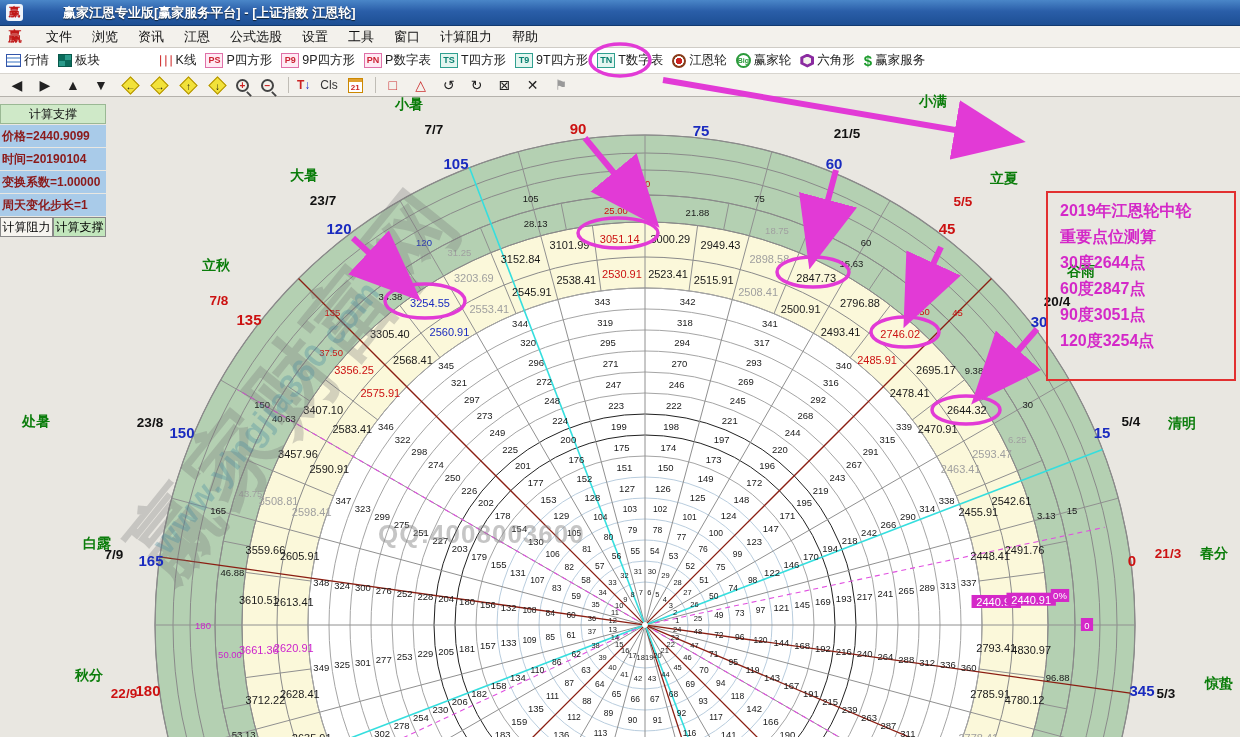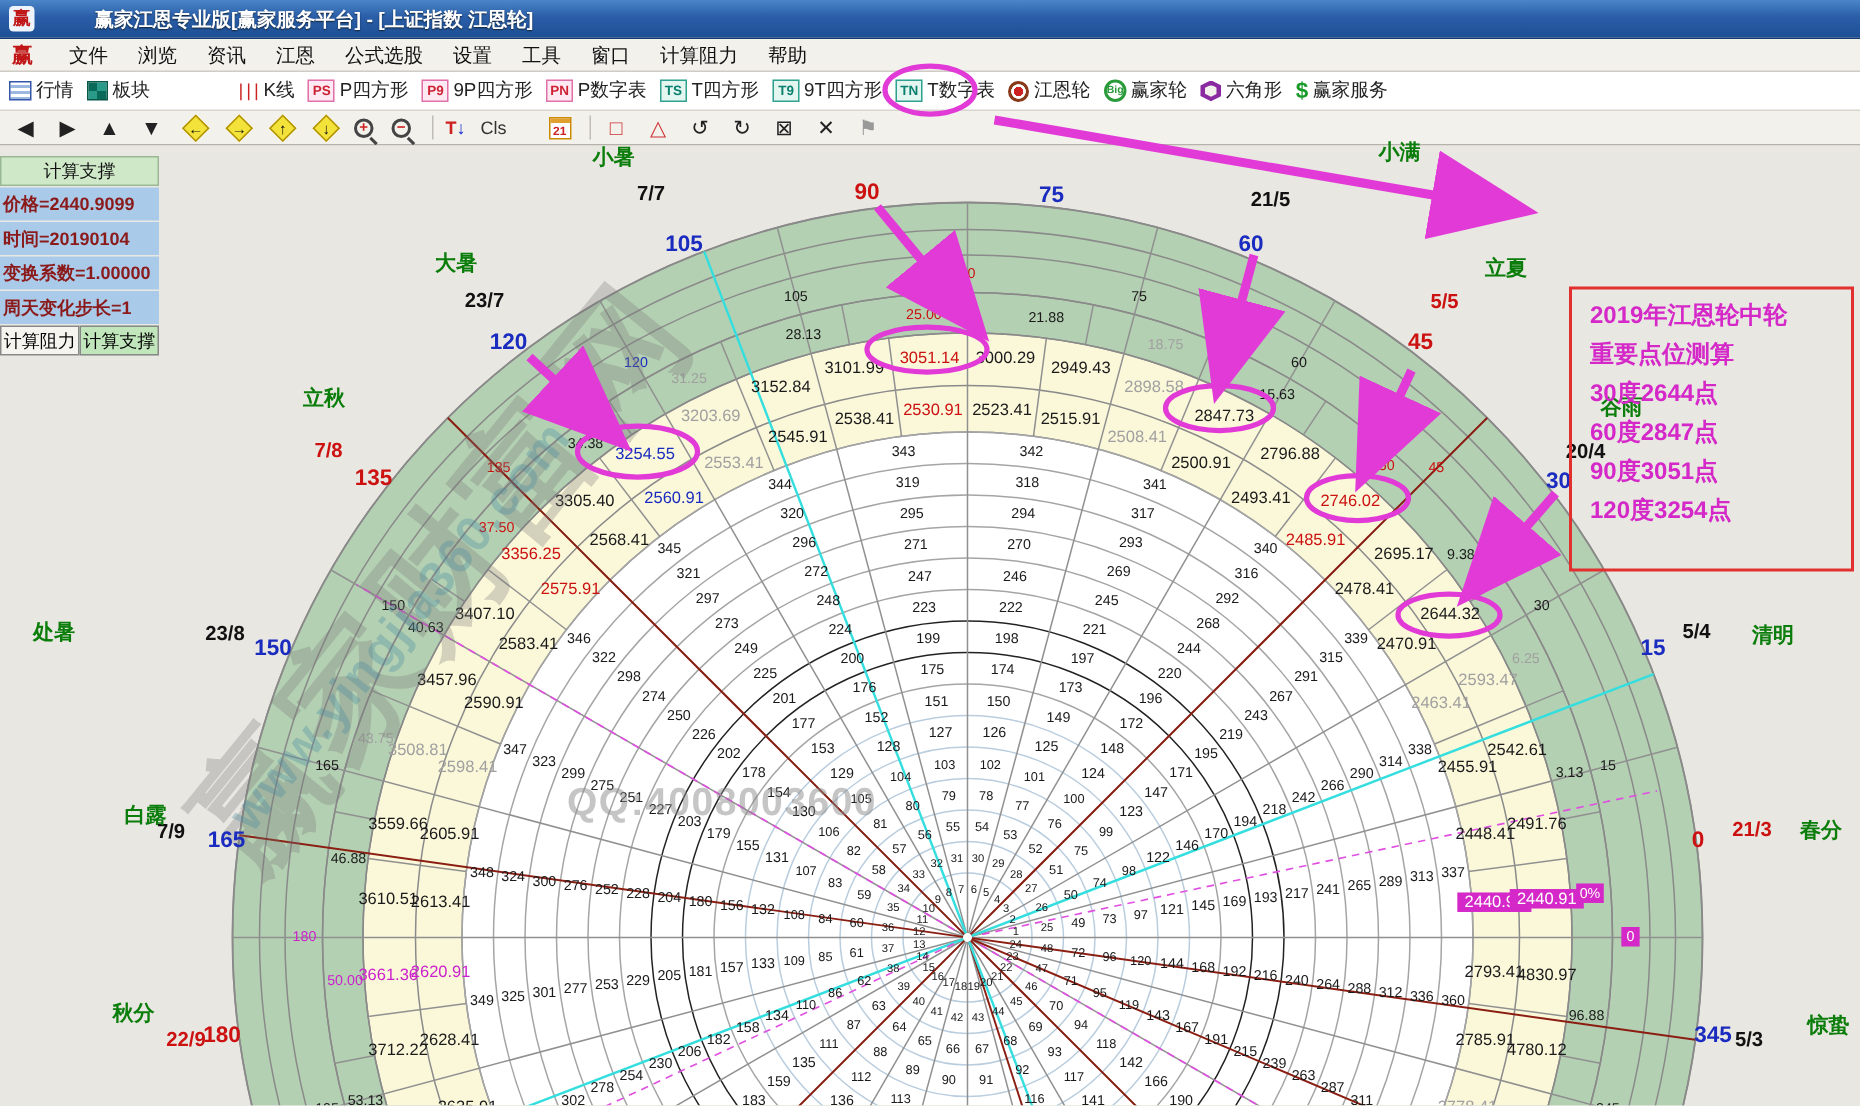--- a/index.html
+++ b/index.html
@@ -49,21 +49,21 @@
   .diamond { display:inline-block; width:13px; height:13px; background:#f2e23a; border:1px solid #b09000;
     transform:rotate(45deg); margin:0 12px 0 4px; position:relative; }
   .diamond span { position:absolute; left:0; top:0; width:13px; height:13px; transform:rotate(-45deg);
     font-size:10px; line-height:13px; text-align:center; color:#111; }
   .mag { display:inline-block; width:13px; height:13px; border:2px solid #444; border-radius:50%;
     font-size:10px; font-weight:bold; color:#cc2222; text-align:center; line-height:10px; position:relative; margin-right:12px;}
   .mag:after { content:""; position:absolute; right:-5px; bottom:-5px; width:6px; height:2px;
     background:#444; transform:rotate(45deg); }
   .tupdown { font-size:12px; font-weight:bold; color:#cc2222; margin-right:10px;}
   .tupdown span { color:#2233cc; }
-  .cls-lbl { font-size:12px; color:#333; margin-right:28px; }
+  .cls-lbl { font-size:12px; color:#333; margin-right:10px; }
   .cal { display:inline-block; width:15px; height:15px; border:1px solid #cc8800; background:#fff;
     font-size:8px; font-weight:bold; color:#cc2222; text-align:center; line-height:17px; position:relative; margin-right:10px;}
   .cal:before { content:""; position:absolute; left:0; top:0; right:0; height:3px; background:#e0a030; }
   .red-shape { color:#cc3333; }
   .gray-ico { color:#999; }
 
   .main { position:absolute; left:0; top:97px; width:1240px; height:640px; background:#e9e7e1; }
 
   .left-panel { position:absolute; left:0; top:7px; width:106px; z-index:35; font-size:12px; }
   .lp-header { background:#cfe9c8; border:1px solid #9ab894; text-align:center; height:20px;

